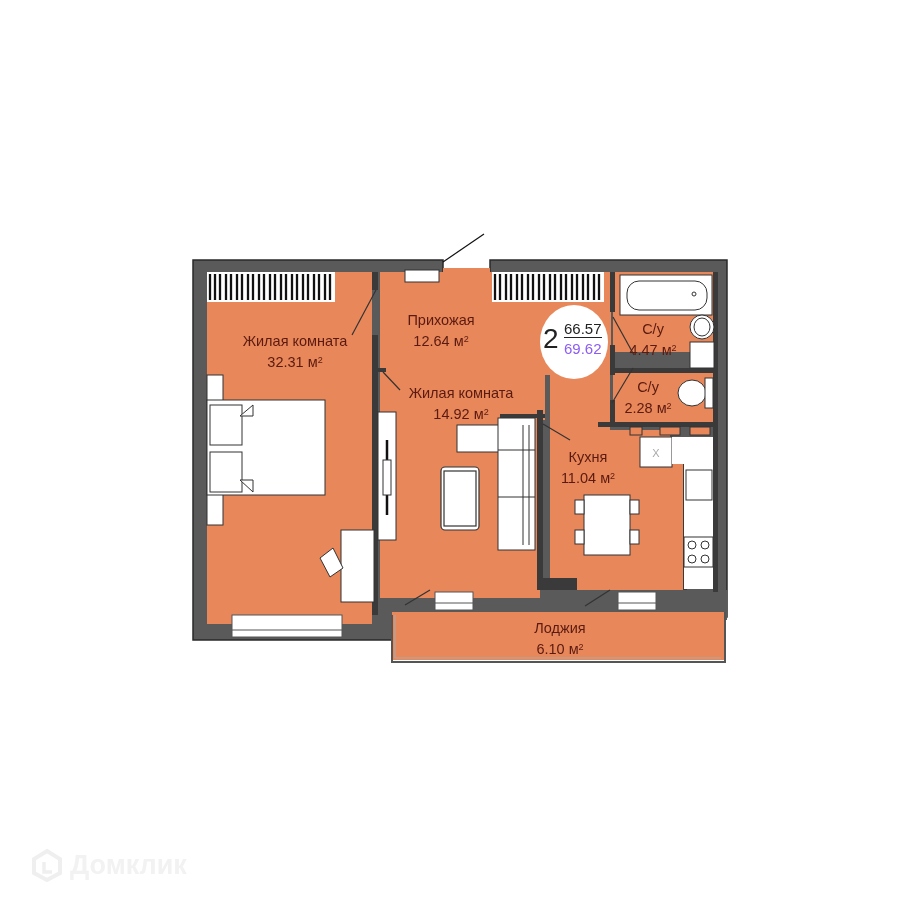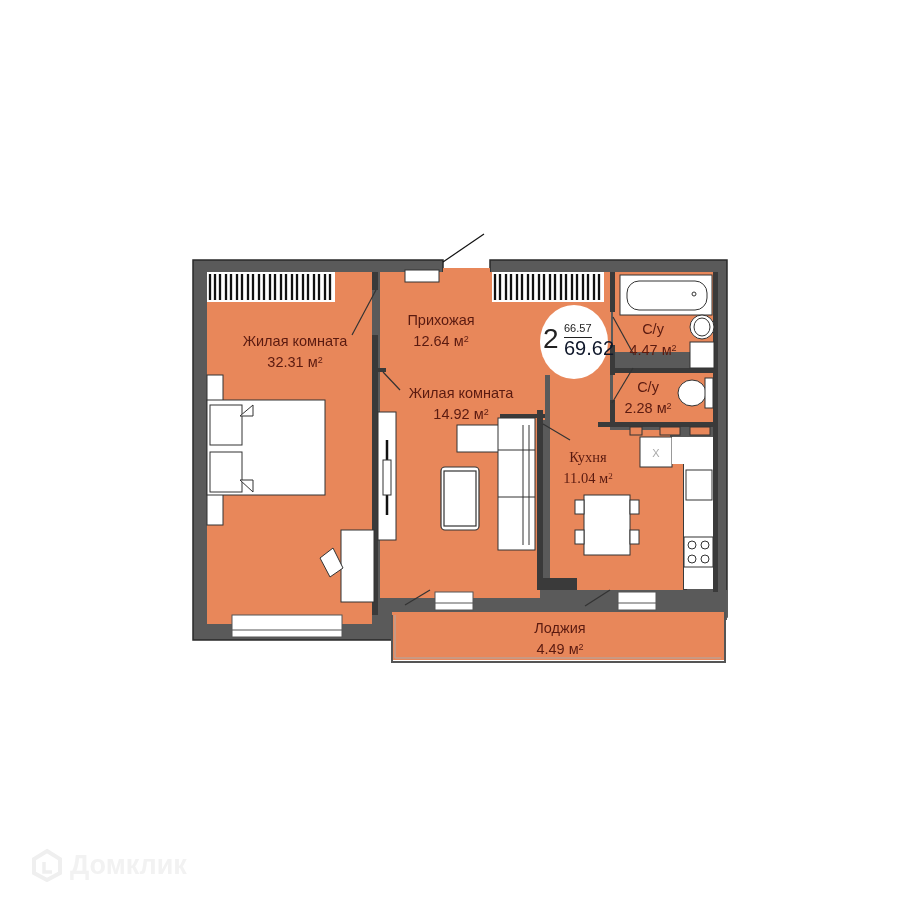--- a/index.html
+++ b/index.html
@@ -5,23 +5,23 @@
   html, body { margin:0; padding:0; background:#ffffff; }
   body { width:908px; height:908px; position:relative; overflow:hidden;
          font-family:"Liberation Sans", sans-serif; }
   .plan { position:absolute; left:0; top:0; width:908px; height:908px; }
   .lbl { position:absolute; color:#5a1a10; font-size:14.5px; text-align:center;
          line-height:21px; white-space:nowrap; transform:translateX(-50%); }
   .lbl sup { font-size:9px; vertical-align:top; position:relative; top:-2px; }
   .badge { position:absolute; left:540px; top:305px; width:68px; height:74px;
            border-radius:50%; background:#fff; }
   .badge .rooms { position:absolute; left:3px; top:18px; font-size:28px; color:#222; }
-  .badge .living { position:absolute; left:24px; top:15px; font-size:11px; color:#222;
+  .badge .living { position:absolute; left:24px; top:15px; font-size:15px; color:#222;
                    border-bottom:1.5px solid #222; line-height:17px; }
-  .badge .total { position:absolute; left:24px; top:35px; font-size:20px; color:#0f172a;
+  .badge .total { position:absolute; left:24px; top:35px; font-size:15px; color:#8b5cf6;
                   line-height:17px; }
   .watermark { position:absolute; left:30px; top:848px; display:flex; align-items:center;
                gap:6px; color:#f2f2f2; font-size:27px; font-weight:bold; }
   .watermark svg { display:block; }
 </style>
 </head>
 <body>
 
 <svg class="plan" viewBox="0 0 908 908" xmlns="http://www.w3.org/2000/svg">
 
@@ -232,27 +232,27 @@
   <div><span>14.92</span> <span>м</span><sup>2</sup></div>
 </div>
 <div class="lbl" style="left:653px;top:319px;">
   <div>С/у</div>
   <div><span>4.47</span> <span>м</span><sup>2</sup></div>
 </div>
 <div class="lbl" style="left:648px;top:377px;">
   <div>С/у</div>
   <div><span>2.28</span> <span>м</span><sup>2</sup></div>
 </div>
-<div class="lbl" style="left:588px;top:447px;font-family:Liberation Serif, serif;">
+<div class="lbl" style="left:588px;top:447px;">
   <div>Кухня</div>
   <div><span>11.04</span> <span>м</span><sup>2</sup></div>
 </div>
 <div class="lbl" style="left:560px;top:618px;">
   <div>Лоджия</div>
-  <div><span>4.49</span> <span>м</span><sup>2</sup></div>
+  <div><span>6.10</span> <span>м</span><sup>2</sup></div>
 </div>
 
 <div class="badge">
   <span class="rooms">2</span>
   <span class="living">66.57</span>
   <span class="total">69.62</span>
 </div>
 
 <div class="watermark">
   <svg width="34" height="34" viewBox="0 0 34 34">

